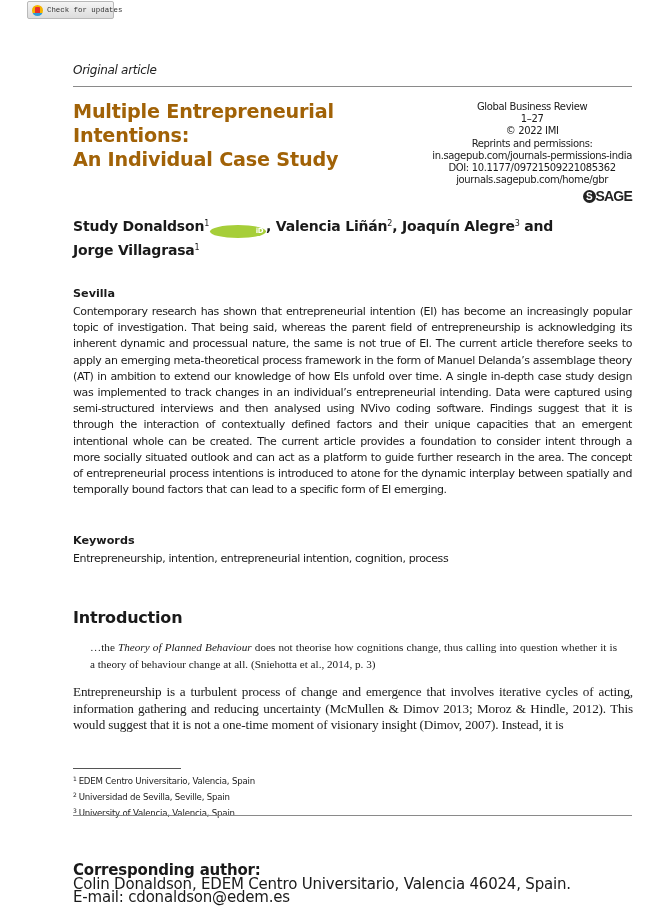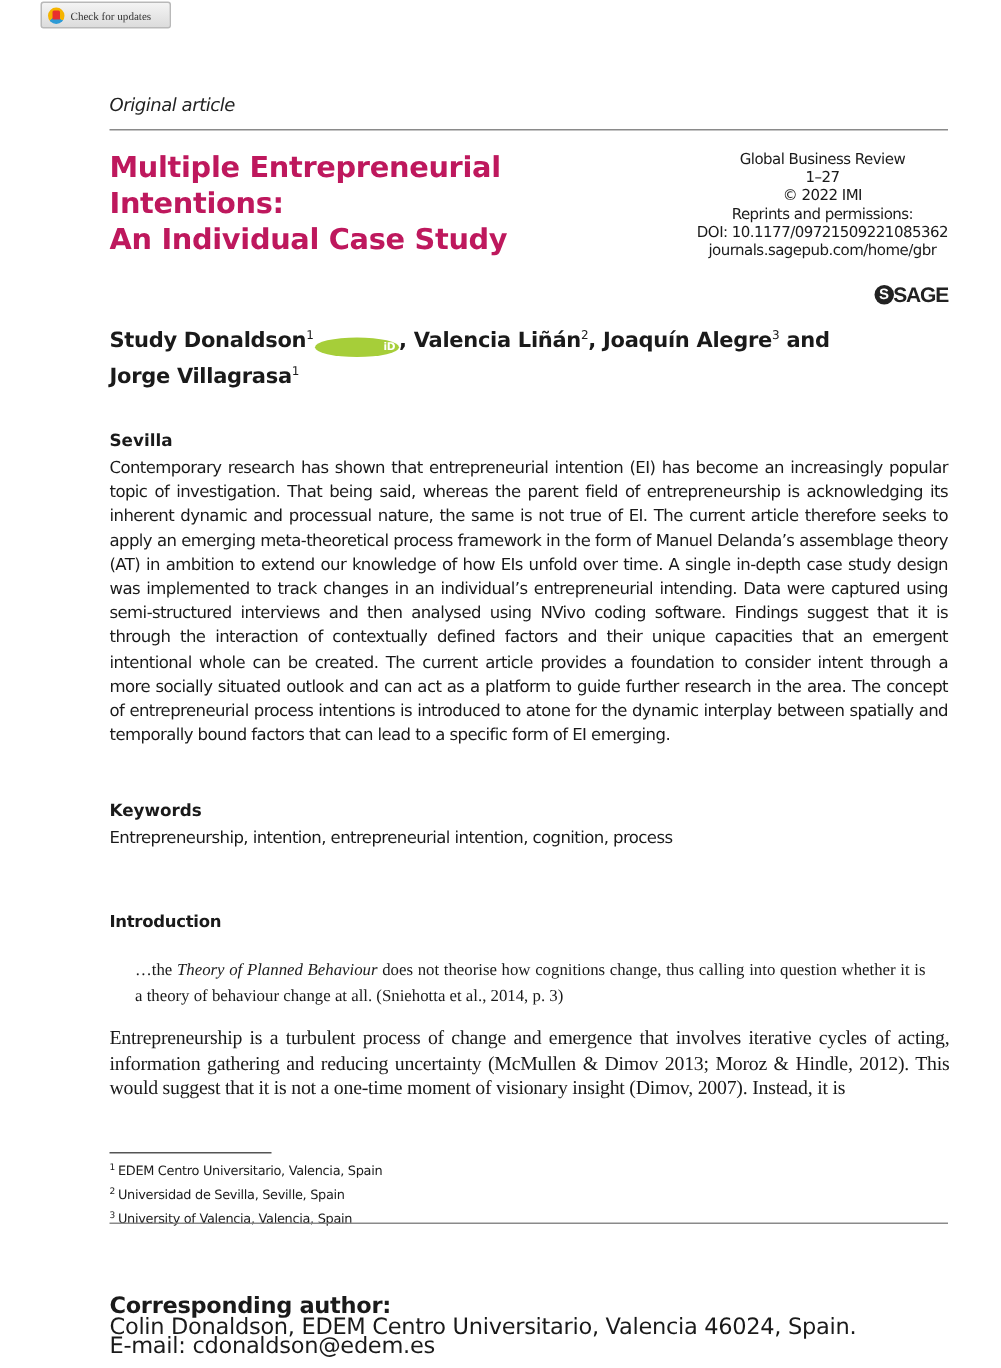--- a/index.html
+++ b/index.html
@@ -16,43 +16,43 @@
   }
   .check-updates .cu-icon {
     width: 11px; height: 11px; border-radius: 50%;
     background: conic-gradient(#f5b400 0 35%, #2e9bd6 35% 65%, #f5b400 65% 100%);
     position: relative; margin-right: 4px; flex: none;
   }
   .check-updates .cu-icon::after {
     content: ""; position: absolute; left: 3px; top: 2px; width: 5px; height: 6px;
     background: #e8302d; border-radius: 1px 1px 0 0;
   }
-  .check-updates .cu-label { font-size: 7.4px; color: #333; font-family: Liberation Serif, serif; white-space: nowrap; text-align: right; }
+  .check-updates .cu-label { font-size: 7.4px; color: #333; font-family: Liberation Mono, monospace; white-space: nowrap; text-align: right; }
 
   .article-type { left: 73px; top: 63px; font-size: 12px; font-style: italic; color: #222; font-family: "DejaVu Sans", sans-serif; letter-spacing: -0.3px; }
   .rule-top { left: 73px; top: 86px; width: 559px; height: 1px; background: #8a8a8a; }
 
-  .title { left: 73px; top: 100px; width: 380px; font-size: 19.2px; font-weight: bold; line-height: 24px; color: #be185d; letter-spacing: -0.2px; font-family: "DejaVu Sans", sans-serif; }
+  .title { left: 73px; top: 100px; width: 380px; font-size: 19.2px; font-weight: bold; line-height: 24px; color: #a16207; letter-spacing: -0.2px; font-family: "DejaVu Sans", sans-serif; }
 
   .journal-meta { right: 35px; top: 101px; text-align: center; font-size: 10px; line-height: 12.2px; color: #1a1a1a; font-family: "DejaVu Sans", sans-serif; letter-spacing: -0.35px; }
   .journal-meta a { color: #1a1a1a; text-decoration: none; }
   .sage-logo { right: 35px; top: 188px; display: flex; align-items: center; font-family: "Liberation Sans", sans-serif; font-weight: bold; font-size: 14px; letter-spacing: -0.8px; color: #222; }
   .sage-logo .s-mark { width: 13px; height: 13px; border-radius: 50%; background: #222; color: #fff; font-size: 10px; line-height: 13px; text-align: center; margin-right: 0px; }
 
   .authors { left: 73px; top: 214px; width: 520px; font-size: 14px; font-weight: bold; line-height: 20px; color: #1a1a1a; letter-spacing: -0.2px; }
   .authors sup { font-size: 8px; font-weight: normal; vertical-align: 5px; }
   .orcid { display: inline-block; width: 13px; height: 13px; border-radius: 50%; background: #a6ce39; color: #fff; font-size: 7px; line-height: 13px; text-align: center; vertical-align: -2px; font-weight: bold; margin-left: 1px; cursor: pointer; padding-left: 43px; }
 
   .section-head { left: 73px; font-size: 11.2px; font-weight: bold; color: #1a1a1a; }
   .abstract-head { top: 287px; }
   .abstract-body { left: 73px; top: 304px; width: 559px; font-size: 11px; line-height: 16.2px; text-align: justify; color: #1a1a1a; letter-spacing: -0.38px; }
   .keywords-head { top: 534px; }
   .keywords-body { left: 73px; top: 552px; font-size: 11px; color: #1a1a1a; letter-spacing: -0.38px; }
 
-  .intro-head { left: 73px; top: 608px; font-size: 11px; font-weight: bold; color: #1a1a1a; letter-spacing: -0.2px; }
+  .intro-head { left: 73px; top: 608px; font-size: 16px; font-weight: bold; color: #1a1a1a; letter-spacing: -0.2px; }
   .epigraph { left: 90px; top: 639px; width: 527px; font-family: "Liberation Serif", serif; font-size: 11.2px; line-height: 17px; text-align: justify; color: #1a1a1a; }
   .body-text { left: 73px; top: 684px; width: 560px; font-family: "Liberation Serif", serif; font-size: 13.2px; line-height: 16.5px; text-align: justify; color: #1a1a1a; letter-spacing: -0.15px; }
 
   .rule-foot-short { left: 73px; top: 768px; width: 108px; height: 1px; background: #555; }
   .footnotes { left: 73px; top: 772px; font-size: 8.6px; line-height: 14px; color: #1a1a1a; letter-spacing: -0.2px; }
   .footnotes sup { font-size: 6px; vertical-align: 3px; margin-right: 2px; }
   .rule-foot-full { left: 73px; top: 815px; width: 559px; height: 1px; background: #8a8a8a; }
   .corr { left: 73px; top: 864px; font-size: 15px; line-height: 13.5px; color: #1a1a1a; letter-spacing: -0.2px; }
   .corr .corr-head { font-weight: bold; }
   .corr a { color: #1a1a1a; text-decoration: none; }
@@ -71,20 +71,21 @@
 <div class="abs title">
   <div>Multiple Entrepreneurial Intentions:</div>
   <div>An Individual Case Study</div>
 </div>
 
 <div class="abs journal-meta">
   <div>Global Business Review</div>
   <div>1–27</div>
   <div>© 2022 IMI</div>
   <div>Reprints and permissions:</div>
+  <div><a>in.sagepub.com/journals-permissions-india</a></div>
   <div><a>DOI: 10.1177/09721509221085362</a></div>
   <div><a>journals.sagepub.com/home/gbr</a></div>
 </div>
 <div class="abs sage-logo">
   <span class="s-mark">S</span>
   <span>SAGE</span>
 </div>
 
 <div class="abs authors">
   <span>Study Donaldson</span><sup>1</sup><span class="orcid">iD</span><span>, </span><span>Valencia Liñán</span><sup>2</sup><span>, </span><span>Joaquín Alegre</span><sup>3</sup><span> and </span><br><span>Jorge Villagrasa</span><sup>1</sup>

